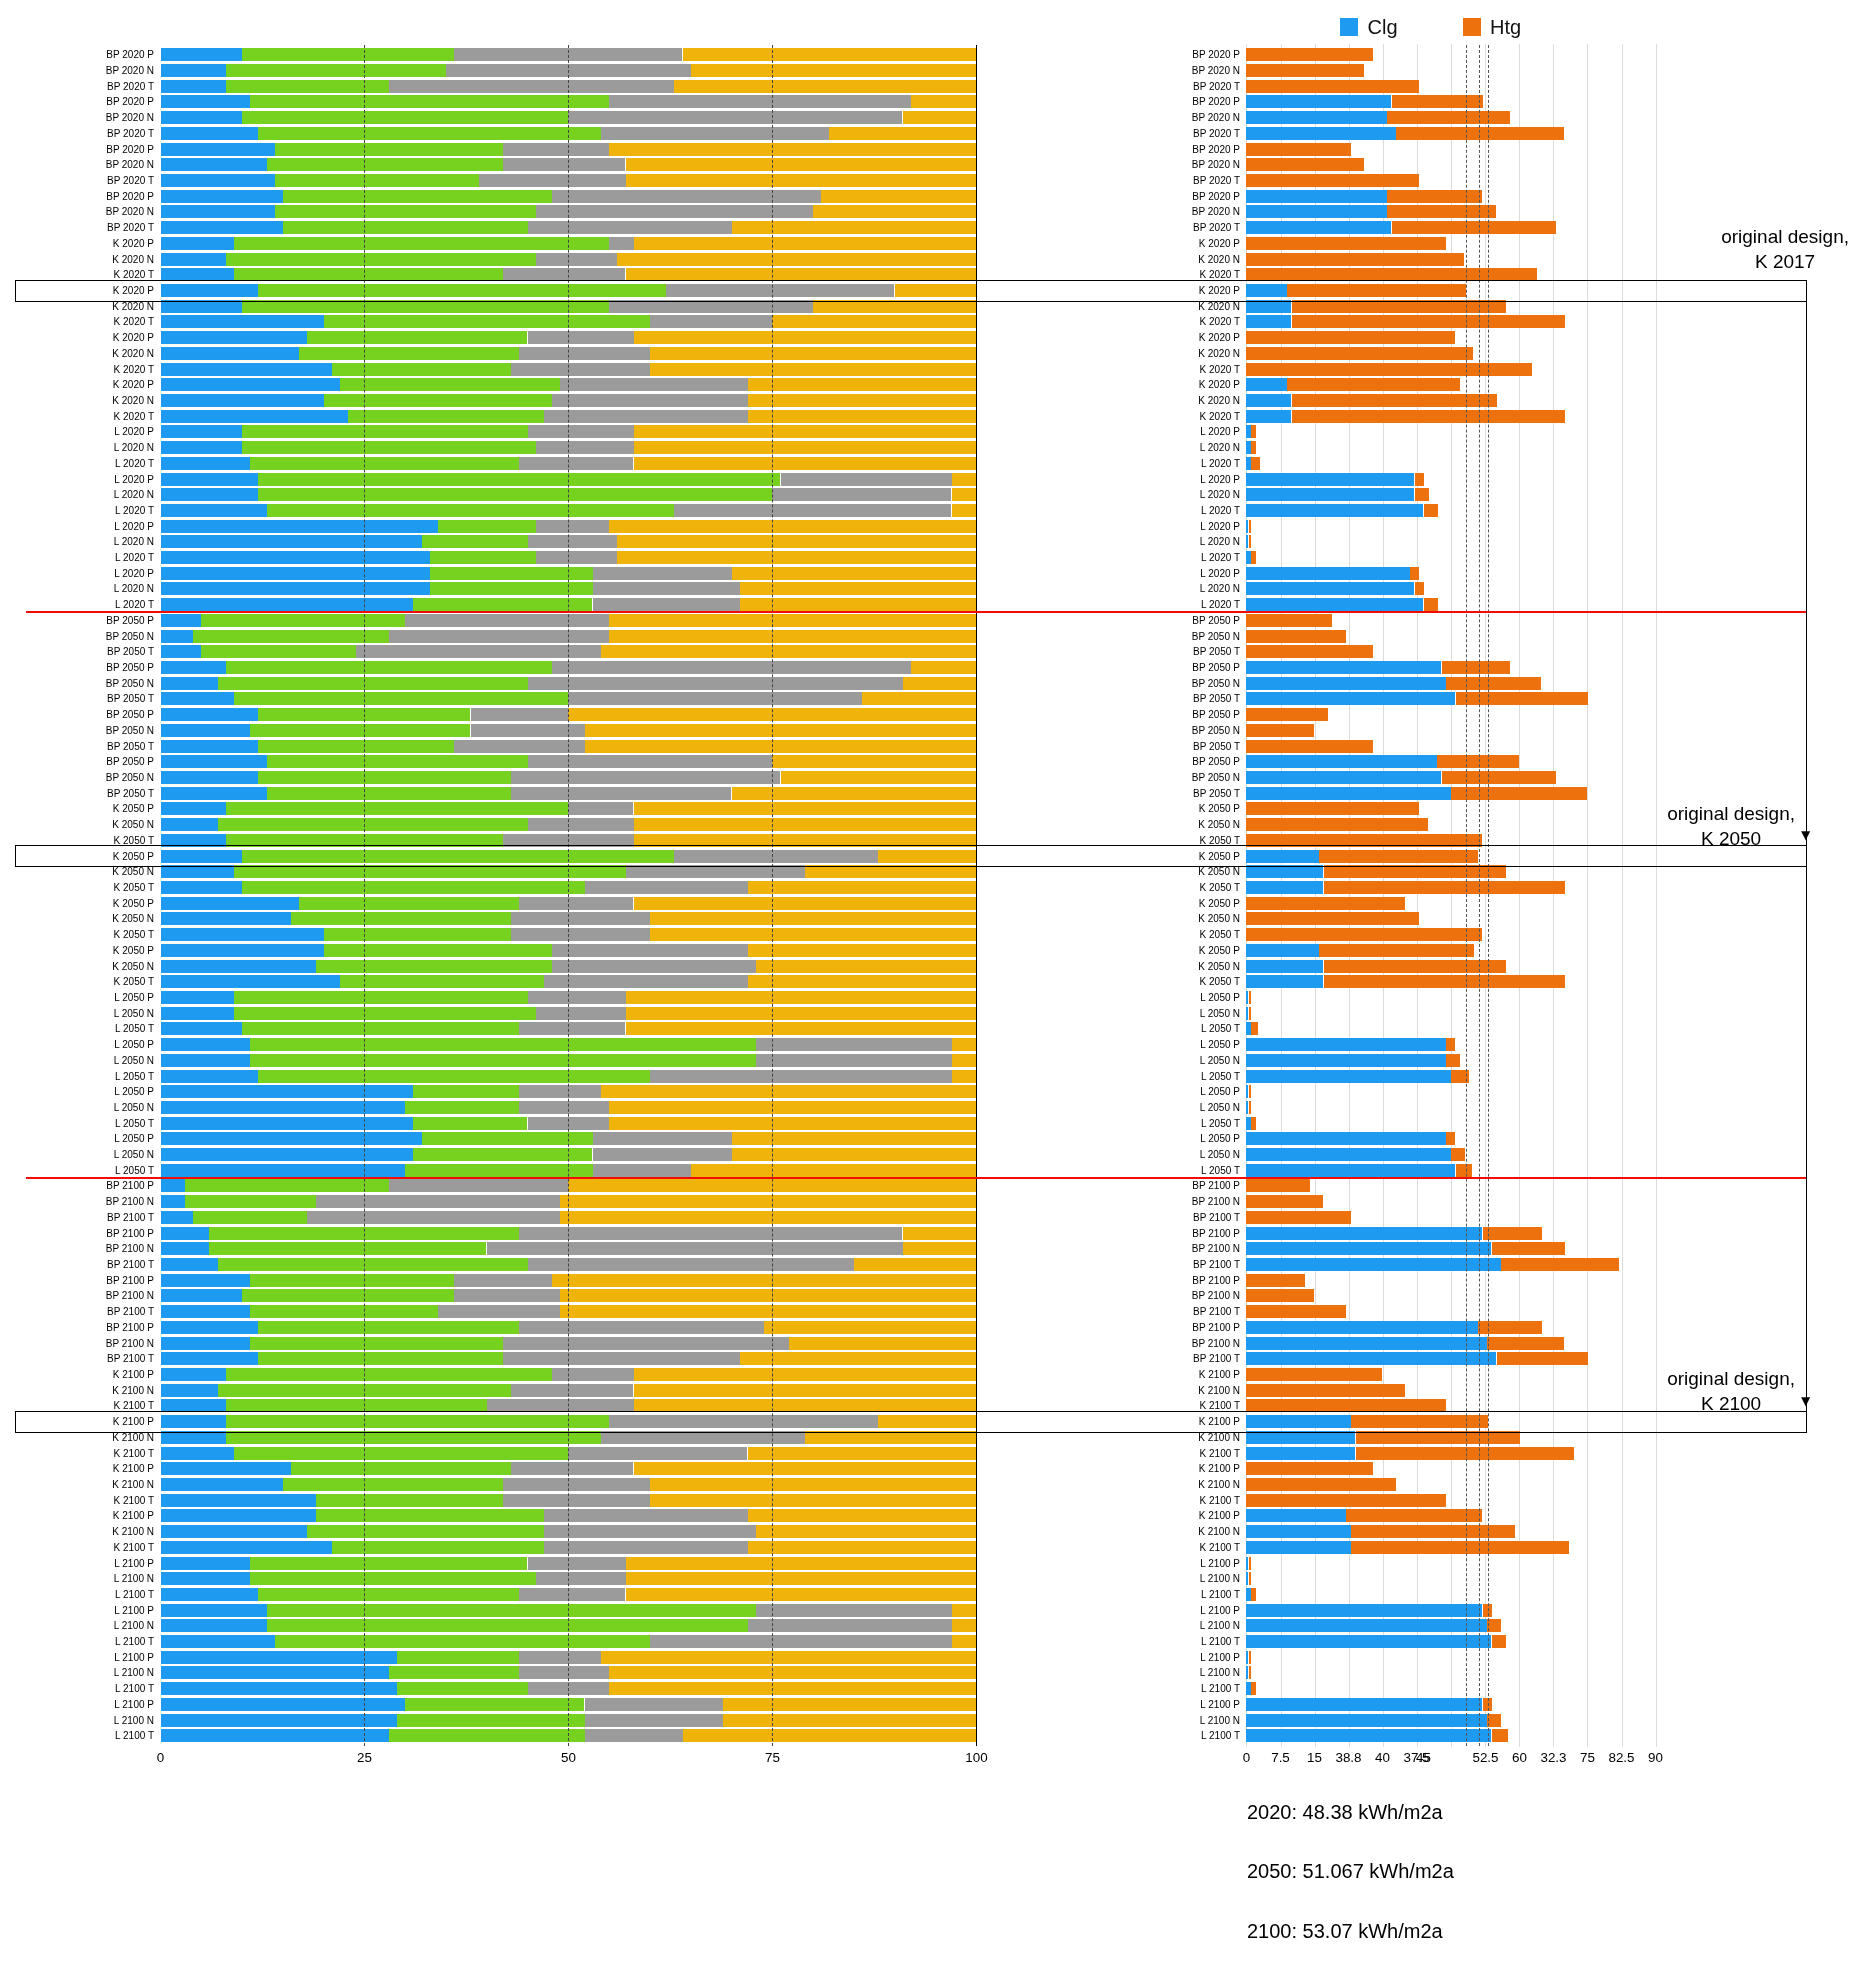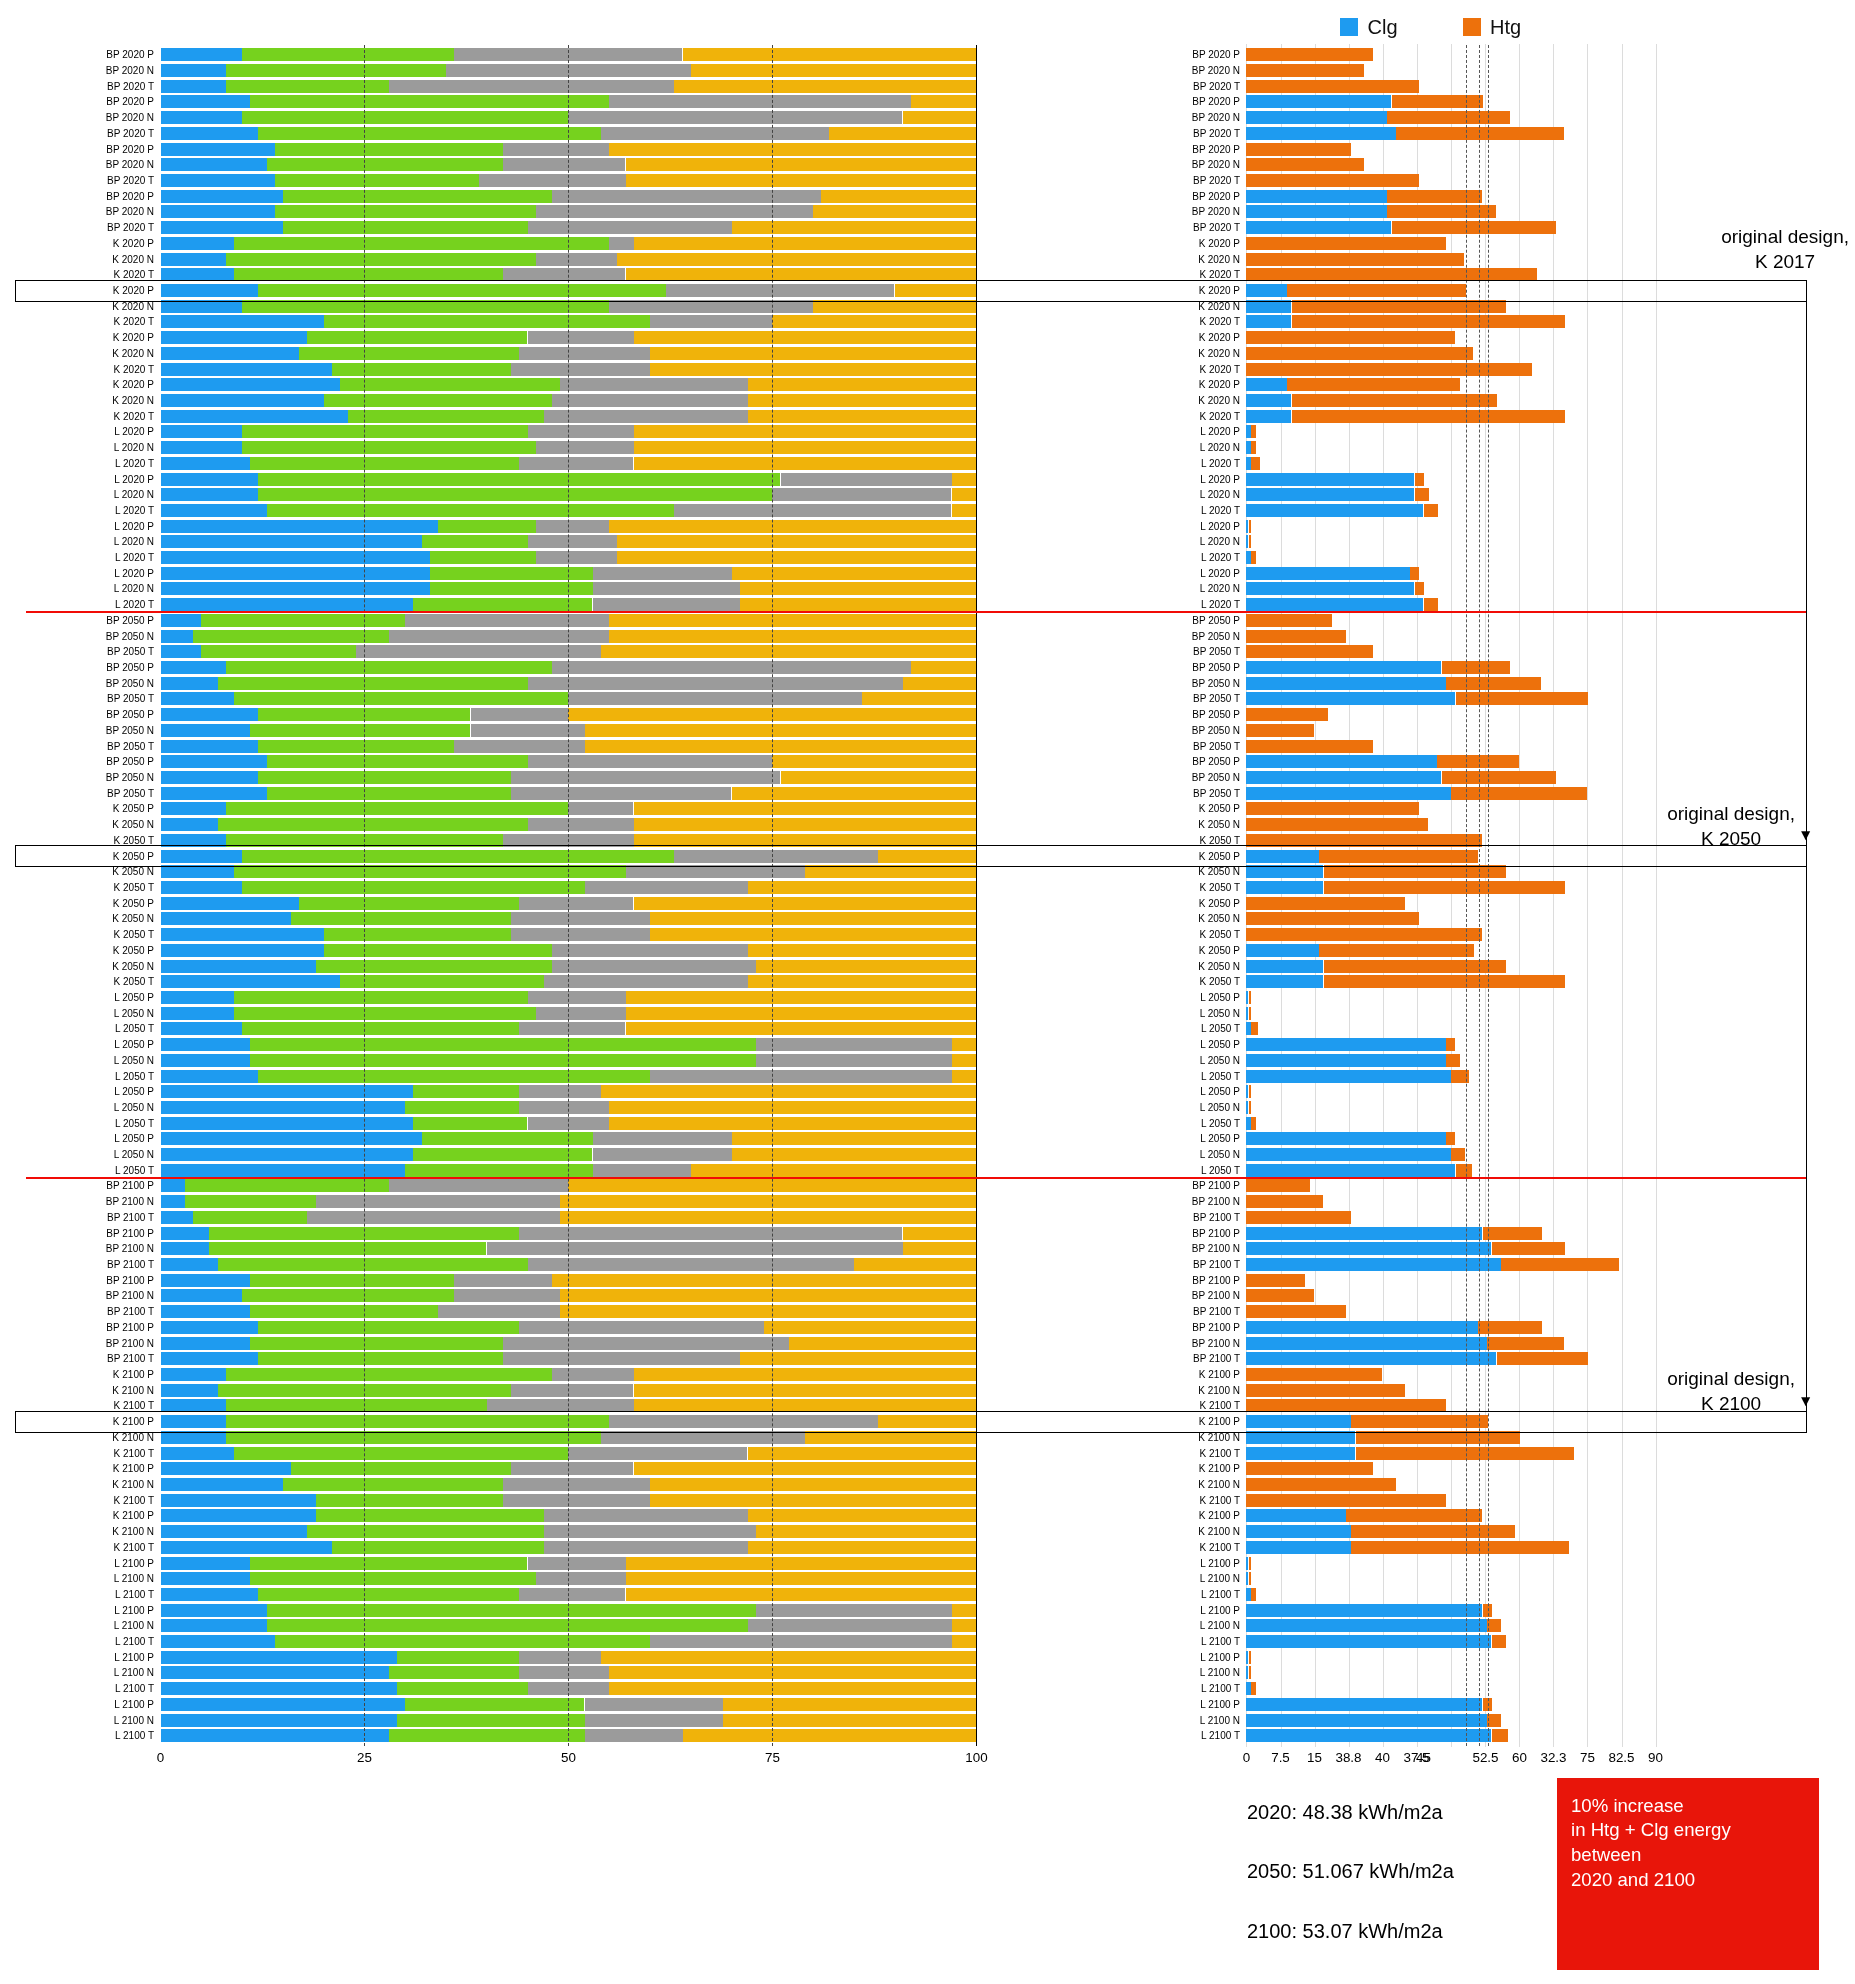--- a/index.html
+++ b/index.html
@@ -64,26 +64,20 @@
   </div>
 
   <div class="connector" style="left:1806px;top:301px;height:1111px;"></div>
   <div class="arrow" style="left:1798px;top:826px;">▼</div>
   <div class="arrow" style="left:1798px;top:1392px;">▼</div>
 
   <div class="footer-line" style="left:1247px;top:1801px;">2020: 48.38 kWh/m2a</div>
   <div class="footer-line" style="left:1247px;top:1860px;">2050: 51.067 kWh/m2a</div>
   <div class="footer-line" style="left:1247px;top:1920px;">2100: 53.07 kWh/m2a</div>
 
-  <div id="callout" style="background: rgb(232, 21, 10);">
-    <div>10% increase</div>
-    <div>in Htg + Clg energy</div>
-    <div>between</div>
-    <div>2020 and 2100</div>
-  </div>
 
 <div class="vline-light" style="left: 1246px; top: 44px; height: 1703px;"></div>
     <div class="vline-light" style="left: 1281px; top: 44px; height: 1703px;"></div>
     <div class="vline-light" style="left: 1315px; top: 44px; height: 1703px;"></div>
     <div class="vline-light" style="left: 1349px; top: 44px; height: 1703px;"></div>
     <div class="vline-light" style="left: 1383px; top: 44px; height: 1703px;"></div>
     <div class="vline-light" style="left: 1417px; top: 44px; height: 1703px;"></div>
     <div class="vline-light" style="left: 1451px; top: 44px; height: 1703px;"></div>
     <div class="vline-light" style="left: 1485px; top: 44px; height: 1703px;"></div>
     <div class="vline-light" style="left: 1519px; top: 44px; height: 1703px;"></div>

